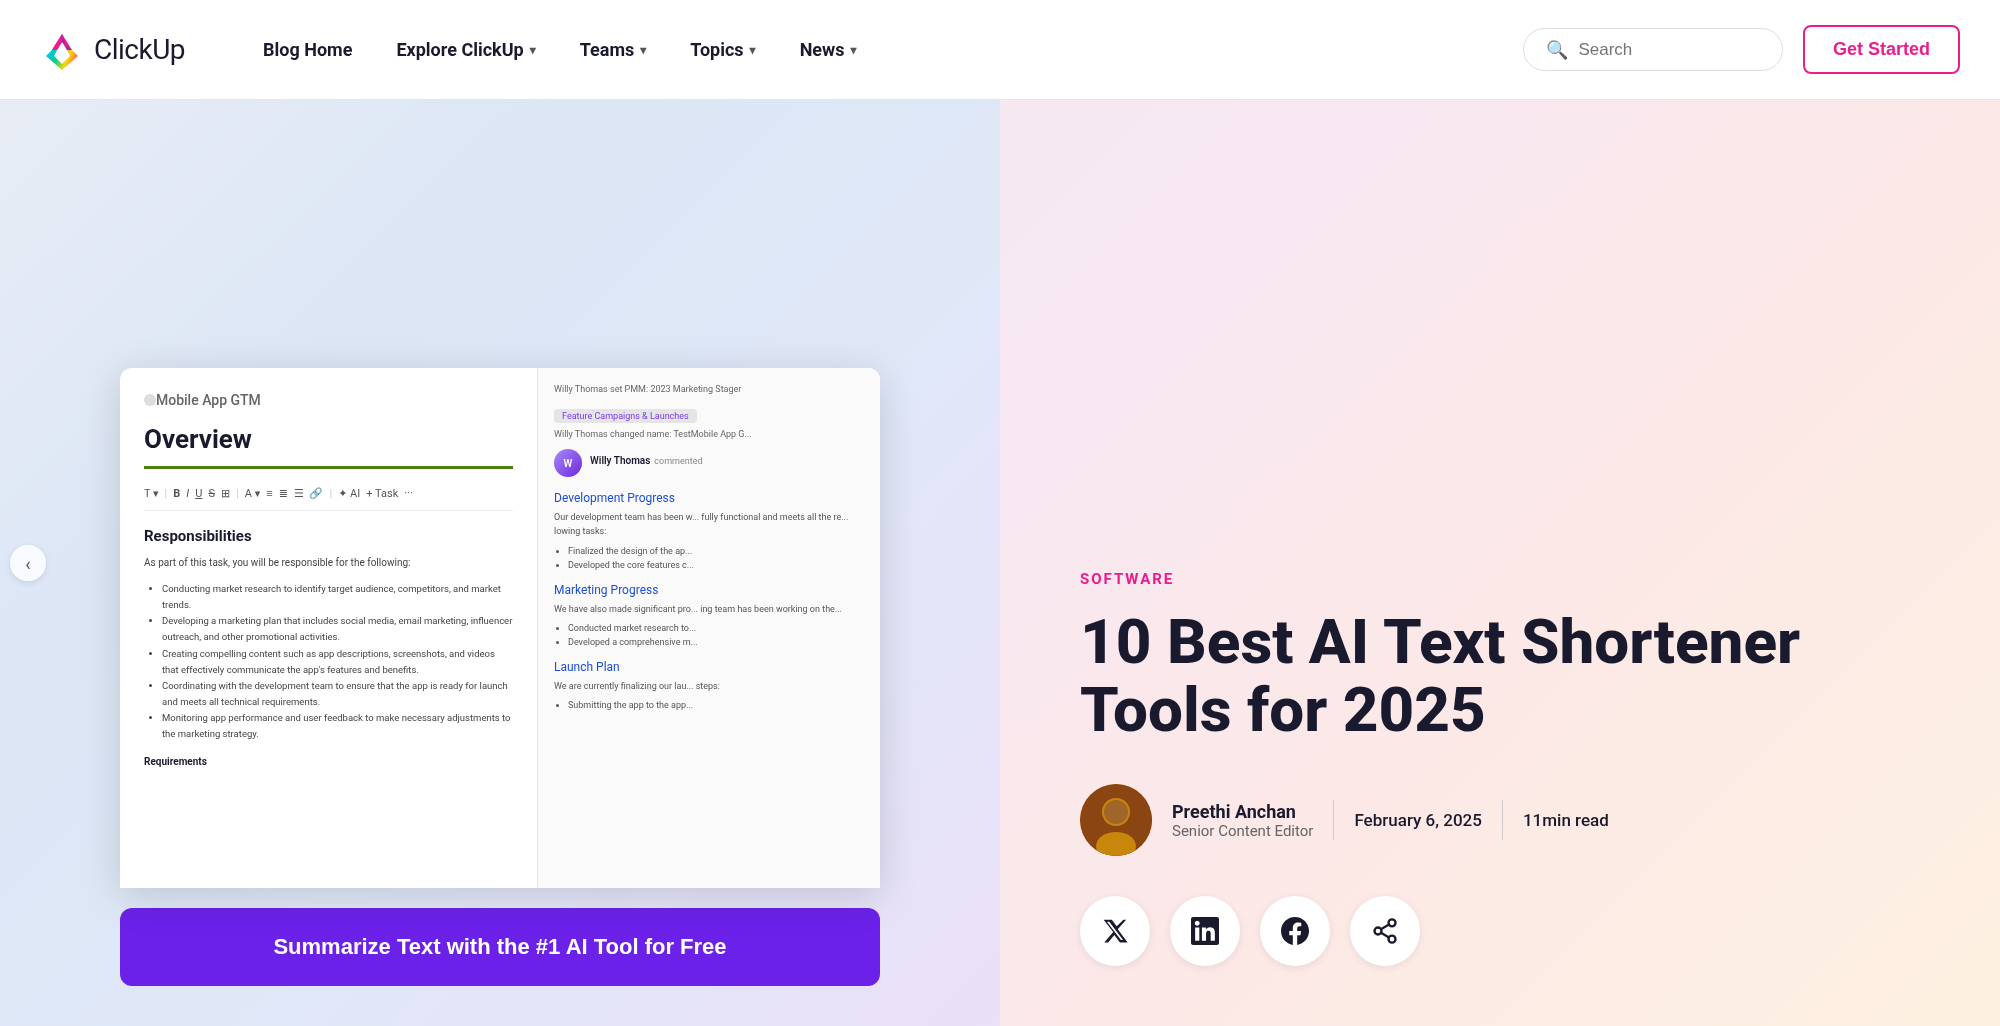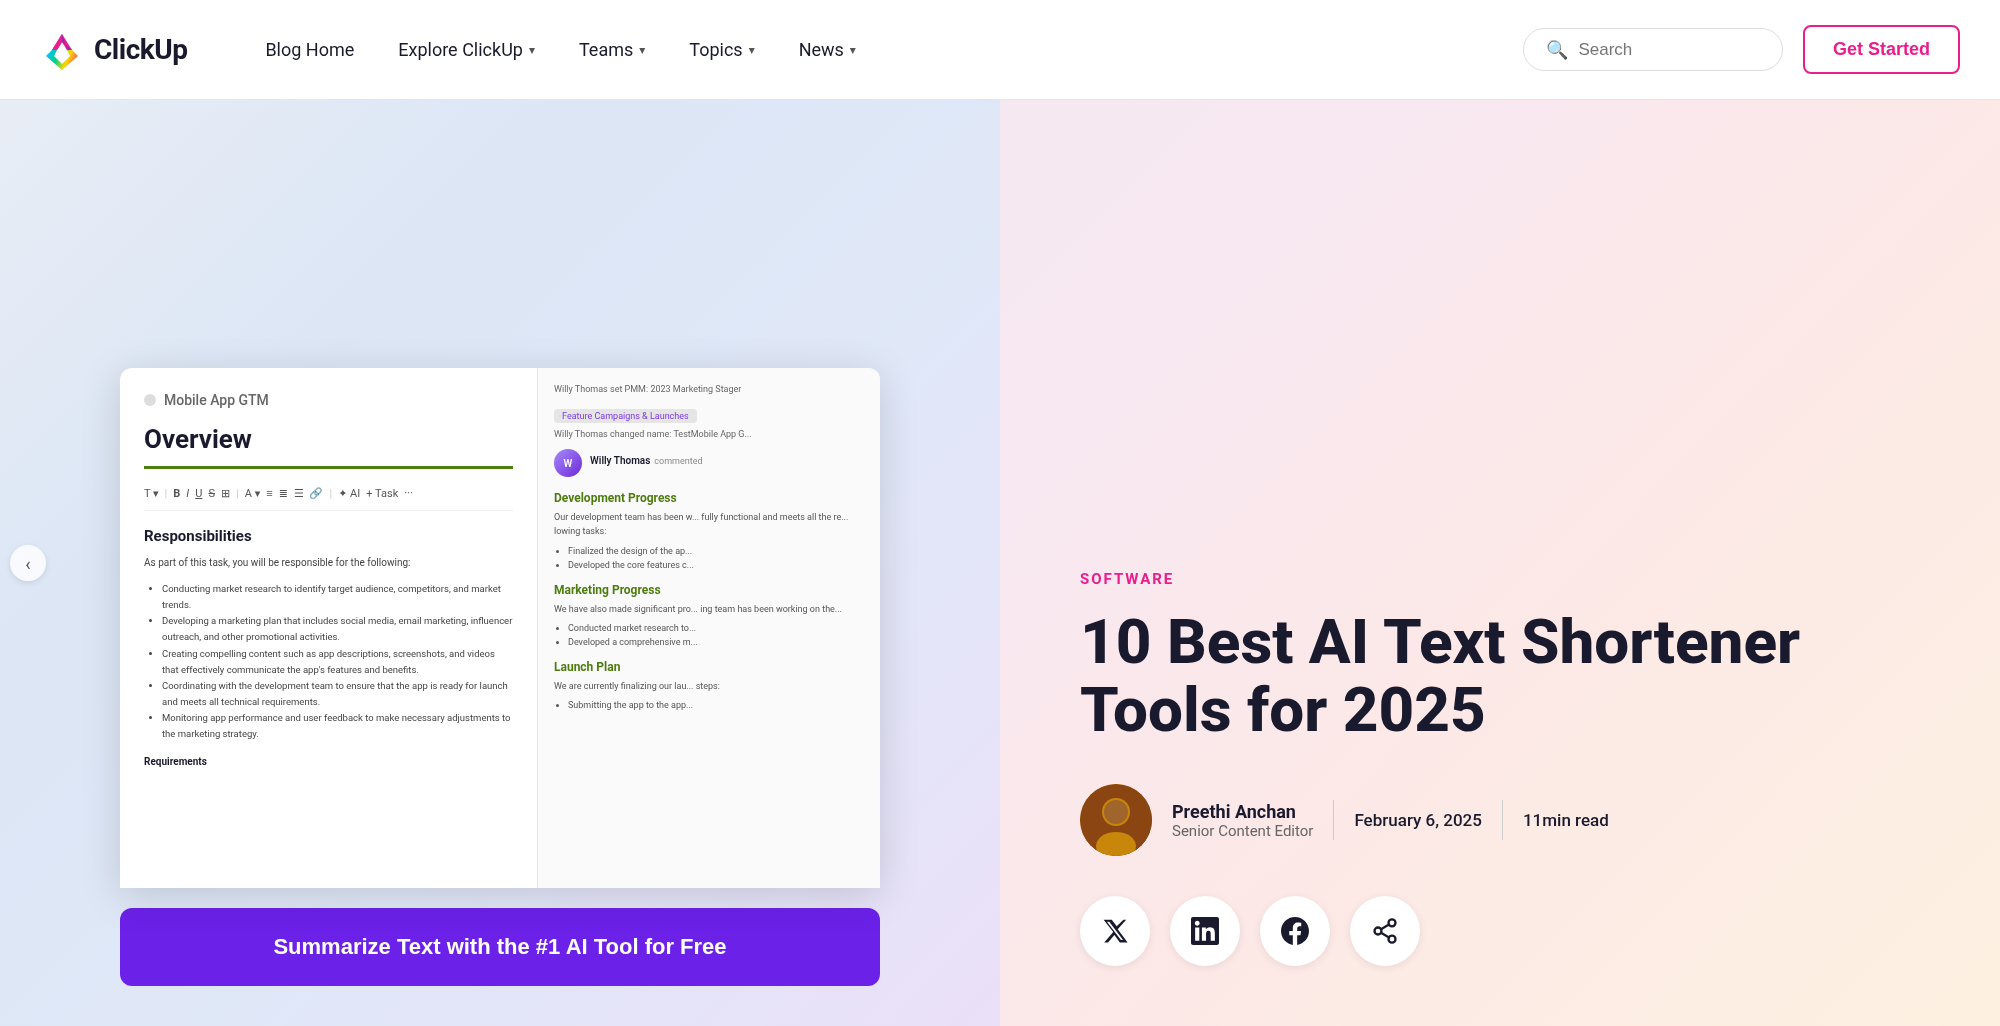--- a/index.html
+++ b/index.html
@@ -22,37 +22,37 @@
       gap: 10px;
       margin-right: 60px;
       flex-shrink: 0;
     }
     .logo-icon {
       width: 44px;
       height: 44px;
     }
     .logo-text {
       font-size: 28px;
-      font-weight: 700;
+      font-weight: 400;
       color: #1a1a2e;
       letter-spacing: -0.5px;
     }
     .nav {
       display: flex;
       align-items: center;
       gap: 8px;
       flex: 1;
     }
     .nav-item {
       display: flex;
       align-items: center;
       gap: 6px;
       padding: 8px 18px;
       font-size: 18px;
-      font-weight: 400;
+      font-weight: 700;
       color: #1a1a2e;
       cursor: pointer;
       border-radius: 6px;
       white-space: nowrap;
     }
     .nav-chevron {
       font-size: 12px;
       color: #555;
     }
     .header-right {
@@ -135,21 +135,20 @@
     }
     .doc-left-panel {
       width: 55%;
       border-right: 1px solid #e5e5e5;
       padding: 24px;
       overflow: hidden;
     }
     .doc-title-bar {
       display: flex;
       align-items: center;
-      gap: 8px;
       margin-bottom: 16px;
     }
     .doc-circle {
       width: 12px;
       height: 12px;
       border-radius: 50%;
       background: #ddd;
     }
     .doc-title {
       font-size: 14px;
@@ -245,22 +244,22 @@
       font-size: 10px;
       font-weight: 600;
       color: #1a1a2e;
     }
     .comment-label {
       font-size: 9px;
       color: #888;
     }
     .doc-r-section {
       font-size: 12px;
-      font-weight: 700;
-      color: #4d7c0f;
+      font-weight: 400;
+      color: #1d4ed8;
       margin-bottom: 5px;
       margin-top: 10px;
     }
     .doc-r-para {
       font-size: 9px;
       color: #555;
       line-height: 1.6;
       margin-bottom: 5px;
     }
     .doc-r-list {

